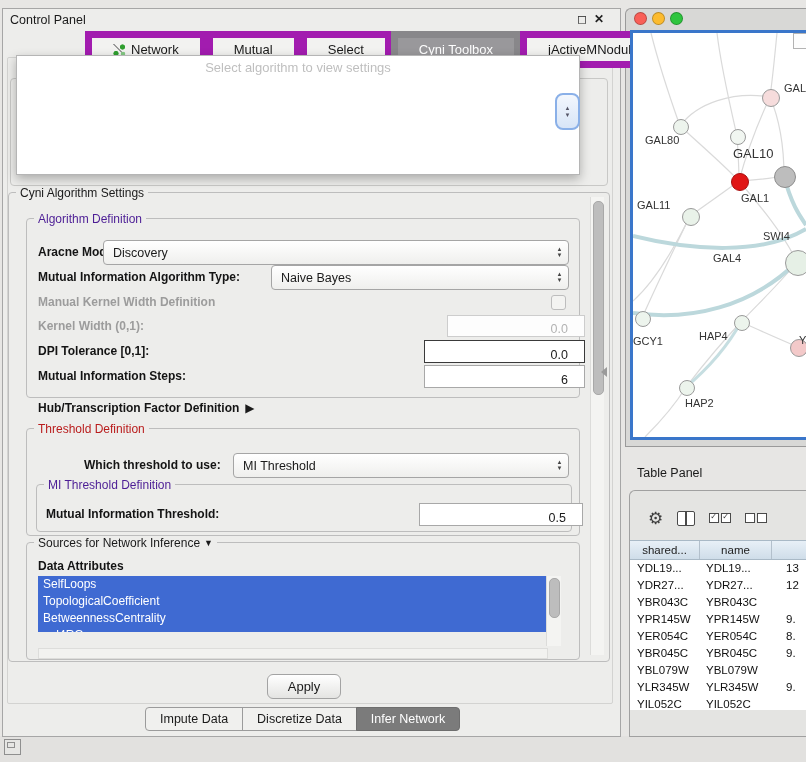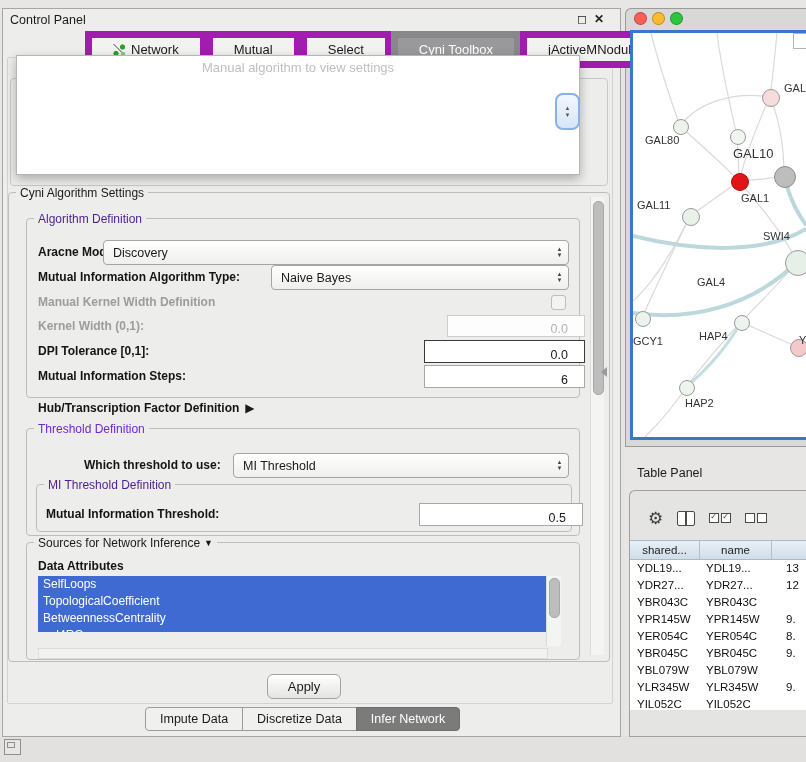--- a/index.html
+++ b/index.html
@@ -30,21 +30,21 @@
   .algo-item.selbold{font-weight:bold}
   .blue-capsule{left:555px;top:93px;width:21px;height:33px;border:2px solid #8ab0e8;border-radius:8px;
          background:linear-gradient(#f3f7fd,#d8e5f7);z-index:31;display:flex;flex-direction:column;
          align-items:center;justify-content:center;gap:2px}
   .blue-capsule span{font-size:6px;line-height:5px;color:#556}
   .ghost-group{left:10px;top:78px;width:596px;height:106px;border:1px solid #c8c8c6;border-radius:4px;z-index:1}
   
   .group{border:1px solid #bdbdbd;border-radius:4px;z-index:2}
   .legend{background:#ededeb;padding:0 4px;font-size:12px;line-height:14px;white-space:nowrap;z-index:3;display:flex;align-items:center;gap:4px}
   .legend.blue{color:#4c1d95}
-  .legend.green{color:#6d28d9}
+  .legend.green{color:#b91c1c}
   .lbl{font-size:12px;font-weight:bold;line-height:14px;white-space:nowrap;z-index:3;color:#141414}
   .lbl.dis{color:#9c9c9c}
   
   .combo{background:linear-gradient(#ffffff,#efefed);border:1px solid #a5a5a5;border-radius:4px;
          display:flex;align-items:center;font-size:12.5px;z-index:3}
   .combo .ctxt{flex:1;padding-left:9px;white-space:nowrap;overflow:hidden}
   .combo .stepper{width:17px;display:flex;flex-direction:column;align-items:center;justify-content:center;gap:1px}
   .combo .stepper span{font-size:6px;line-height:5px;color:#444}
   
   .tfield{background:#fff;border:1px solid #a8a8a8;display:flex;align-items:flex-end;justify-content:flex-end;
@@ -248,21 +248,21 @@
 
 <div class="abs seg-bar">
     <div class="seg">Impute Data</div>
     <div class="seg">Discretize Data</div>
     <div class="seg sel">Infer Network</div>
   </div>
 
 <div class="abs divider-arrow"></div>
 
 <div class="abs popup">
-  <div class="popup-placeholder">Manual algorithm to view settings</div>
+  <div class="popup-placeholder">Select algorithm to view settings</div>
 </div>
 <div class="abs blue-capsule">
     <span>▲</span>
     <span>▼</span>
   </div>
 
 <div class="abs net-window"></div>
 <div class="abs traffic">
     <div class="light" style="background: rgb(249, 95, 87);"></div>
     <div class="light" style="background: rgb(252, 187, 47);"></div>
@@ -308,21 +308,21 @@
     <div class="dot" style="left: 101px; top: 282px; width: 14px; height: 14px; background: rgb(236, 244, 236); border-color: rgb(154, 154, 154);"></div>
     <div class="dot" style="left: 2px; top: 278px; width: 14px; height: 14px; background: rgb(237, 244, 237); border-color: rgb(154, 154, 154);"></div>
     <div class="dot" style="left: 46px; top: 347px; width: 14px; height: 14px; background: rgb(236, 244, 236); border-color: rgb(154, 154, 154);"></div>
     <div class="dot" style="left: 157px; top: 306px; width: 16px; height: 16px; background: rgb(243, 201, 201); border-color: rgb(154, 154, 154);"></div>
     <div class="node-label" style="left: 151px; top: 49px;">GAL</div>
     <div class="node-label" style="left: 12px; top: 101px;">GAL80</div>
     <div class="node-label" style="left: 100px; top: 113px; font-size: 13px;">GAL10</div>
     <div class="node-label" style="left: 4px; top: 166px;">GAL11</div>
     <div class="node-label" style="left: 108px; top: 159px;">GAL1</div>
     <div class="node-label" style="left: 130px; top: 197px;">SWI4</div>
-    <div class="node-label" style="left: 64px; top: 219px; margin-top: 24px;">GAL4</div>
+    <div class="node-label" style="left: 80px; top: 219px;">GAL4</div>
     <div class="node-label" style="left: 0px; top: 302px;">GCY1</div>
     <div class="node-label" style="left: 66px; top: 297px;">HAP4</div>
     <div class="node-label" style="left: 166px; top: 301px;">Y</div>
     <div class="node-label" style="left: 52px; top: 364px;">HAP2</div>
   </div>
 <div class="abs scrollbox"></div>
 
 <span class="abs tp-title">Table Panel</span>
 <div class="abs tbl-window"></div>
 <div class="abs tbl-toolbar">

